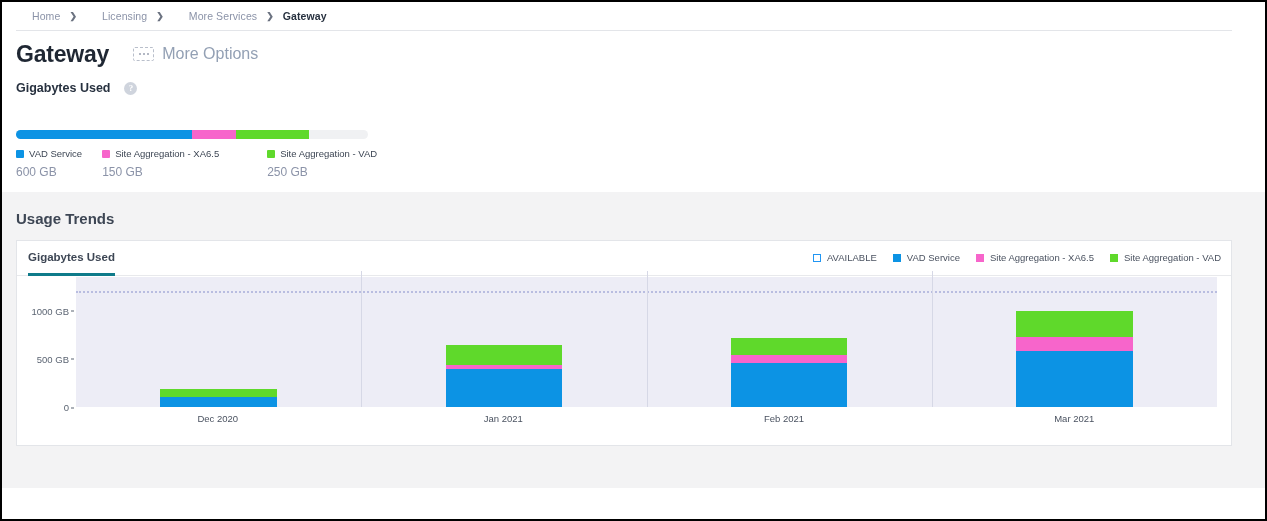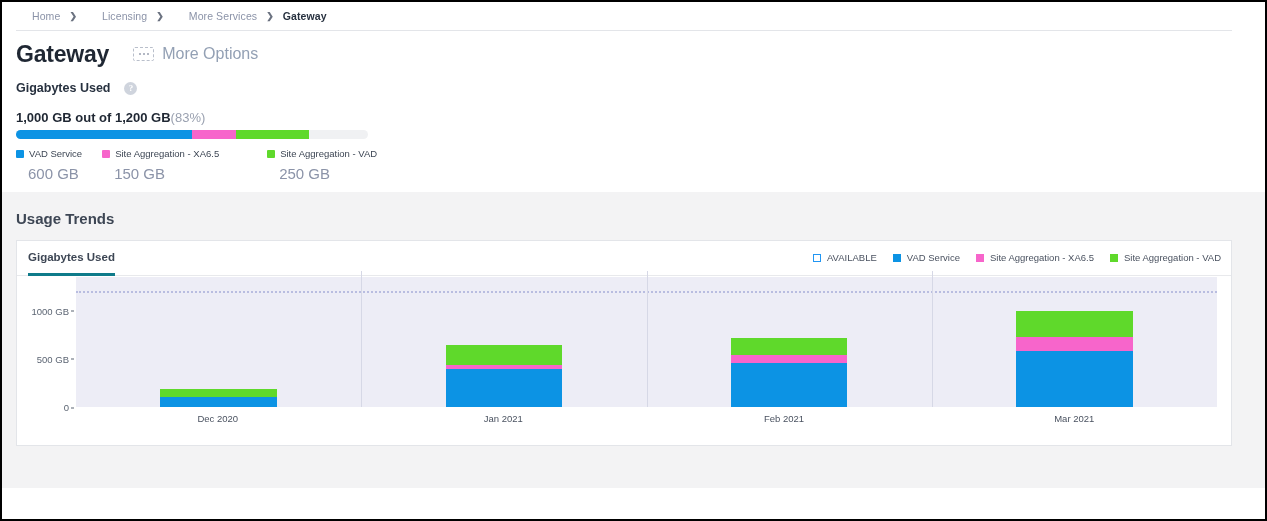--- a/index.html
+++ b/index.html
@@ -106,21 +106,21 @@
     display: flex;
   }
   .sum-item { margin-right: 20px; }
   .sum-item-top { display: flex; align-items: center; }
   .sw {
     width: 8px; height: 8px; border-radius: 1px;
     margin-right: 5px; flex: none;
   }
   .sum-item-label { font-size: 9.5px; color: #3d4654; white-space: nowrap; }
   .sum-item-val {
-    font-size: 15px; color: #8b93a8; margin-top: 6px; margin-left: 12px;
+    font-size: 12px; color: #8b93a8; margin-top: 6px; margin-left: 0;
   }
 
   
   .trends {
     position: absolute; left: 0; top: 190px;
     width: 1263px; height: 296px;
     background: #f3f3f4;
   }
   .trends-title {
     position: absolute; left: 14px; top: 18px;
@@ -217,23 +217,20 @@
       </span>
       <span class="more-opts-label">More Options</span>
     </div>
   </div>
 
   <div class="gb-head">
     <span class="gb-head-label">Gigabytes Used</span>
     <span class="help-icon">?</span>
   </div>
 
-  <div class="usage-line">
-    <span class="strong">1,000 GB out of 1,200 GB</span><span class="pct">(83%)</span>
-  </div>
 
   <div class="progress" id="progress">
       <div class="seg" style="width: 50%; background: rgb(12, 147, 228);"></div>
       <div class="seg" style="width: 12.5%; background: rgb(247, 101, 203);"></div>
       <div class="seg" style="width: 20.8333%; background: rgb(95, 217, 43);"></div>
     </div>
 
   <div class="sum-legend" id="sum-legend">
       <div class="sum-item" style="min-width: 62px;">
         <div class="sum-item-top">

